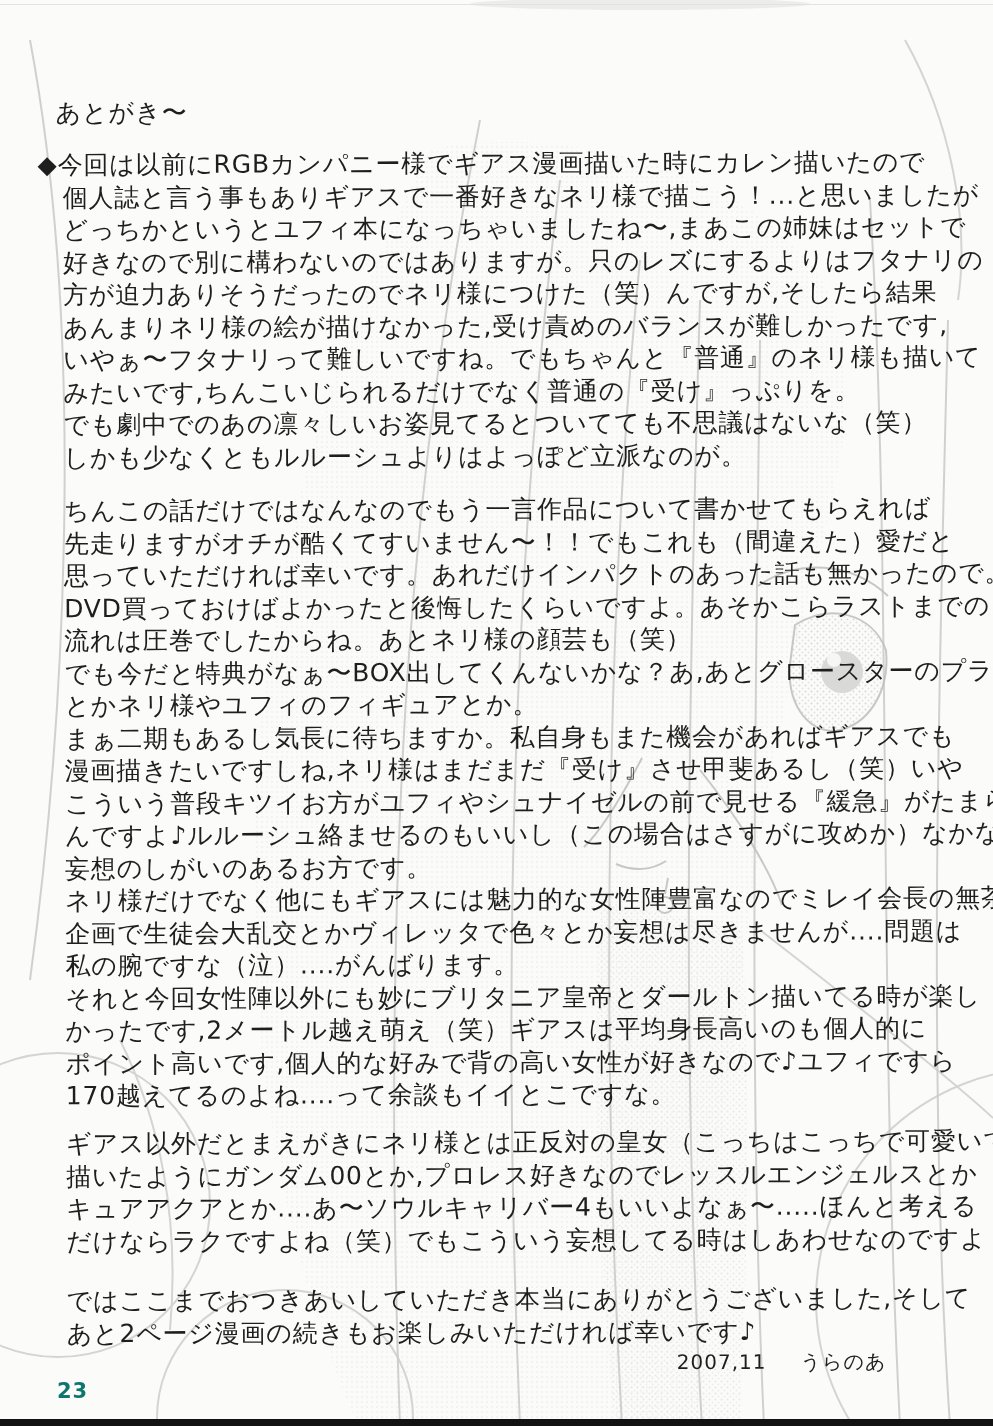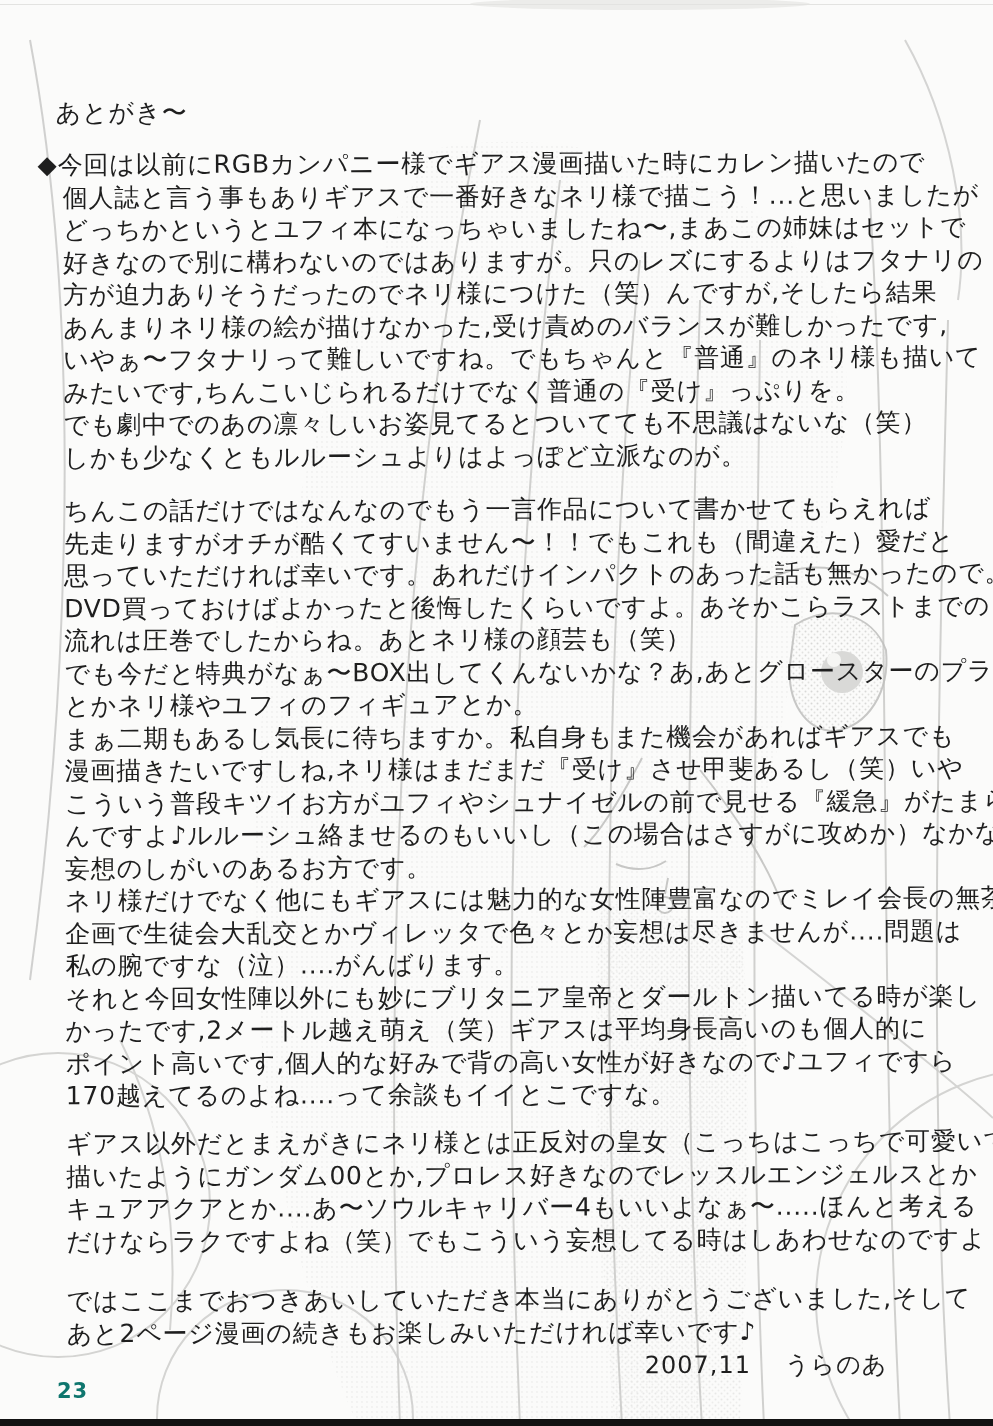--- a/index.html
+++ b/index.html
@@ -27,22 +27,22 @@
     font-size:25px;line-height:32.5px;letter-spacing:0.8px;
     white-space:nowrap;
   }
   .para .line{padding-left:25px;}
   .para .line.bullet{padding-left:0;}
   .p1{top:146px;}
   .p2{top:492px;}
   .p3{top:1125px;}
   .p4{top:1282px;}
   .signature{
-    position:absolute;left:640px;top:1348px;
-    font-size:24px;letter-spacing:1px;white-space:nowrap;
+    position:absolute;left:672px;top:1348px;
+    font-size:20px;letter-spacing:1px;white-space:nowrap;
   }
   .signature .author{margin-left:34px;}
   .page-number{
     position:absolute;left:57px;top:1379px;
     font-size:21px;font-weight:700;letter-spacing:1px;color:#0f766e;
   }
 </style>
 </head>
 <body>
 

